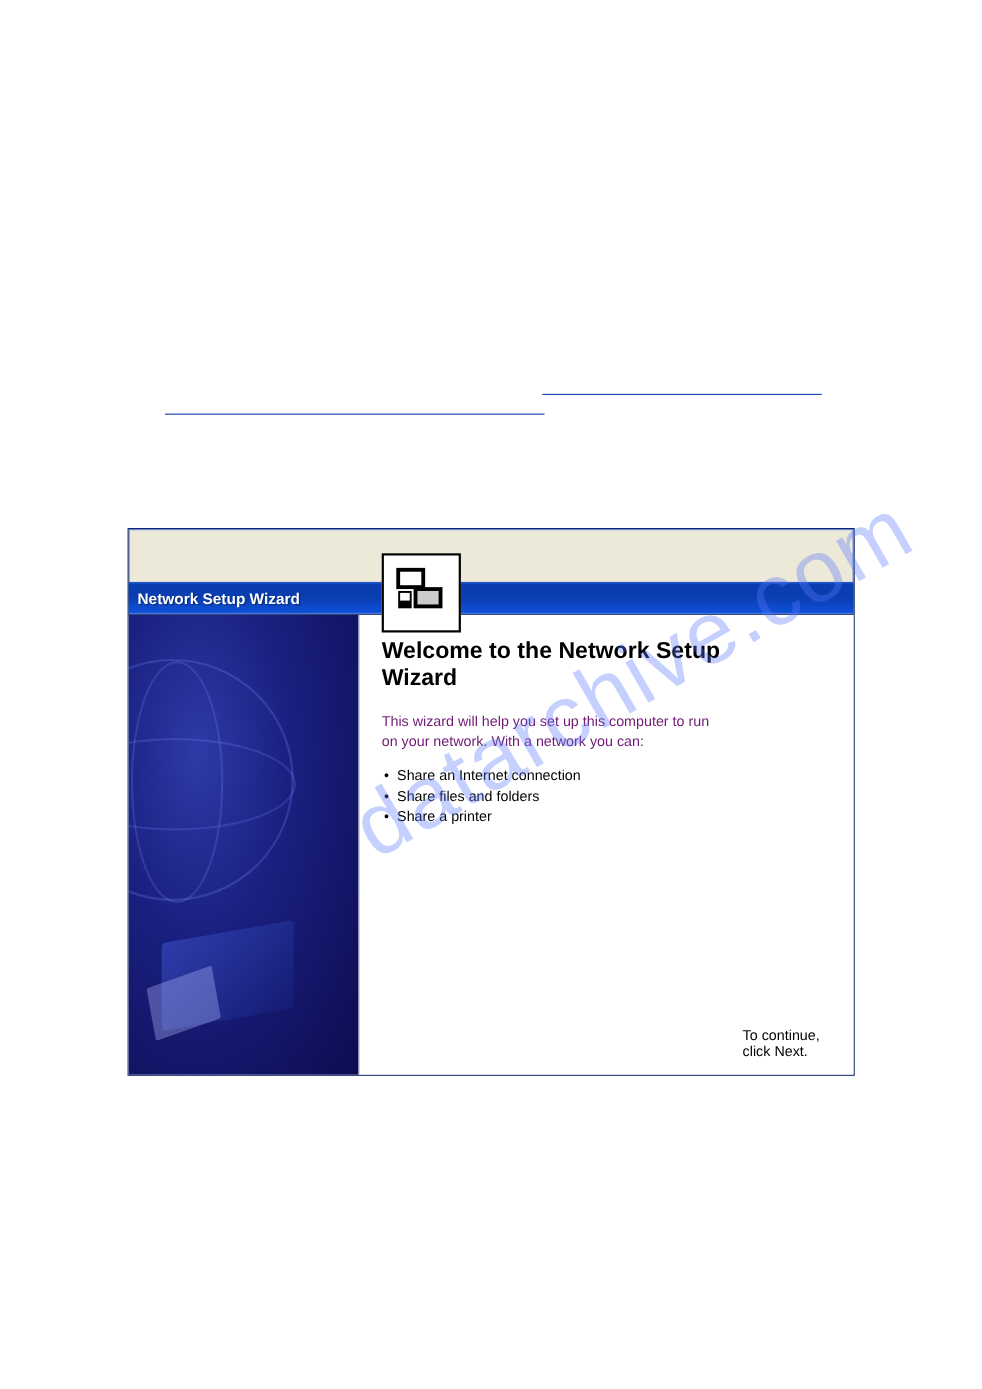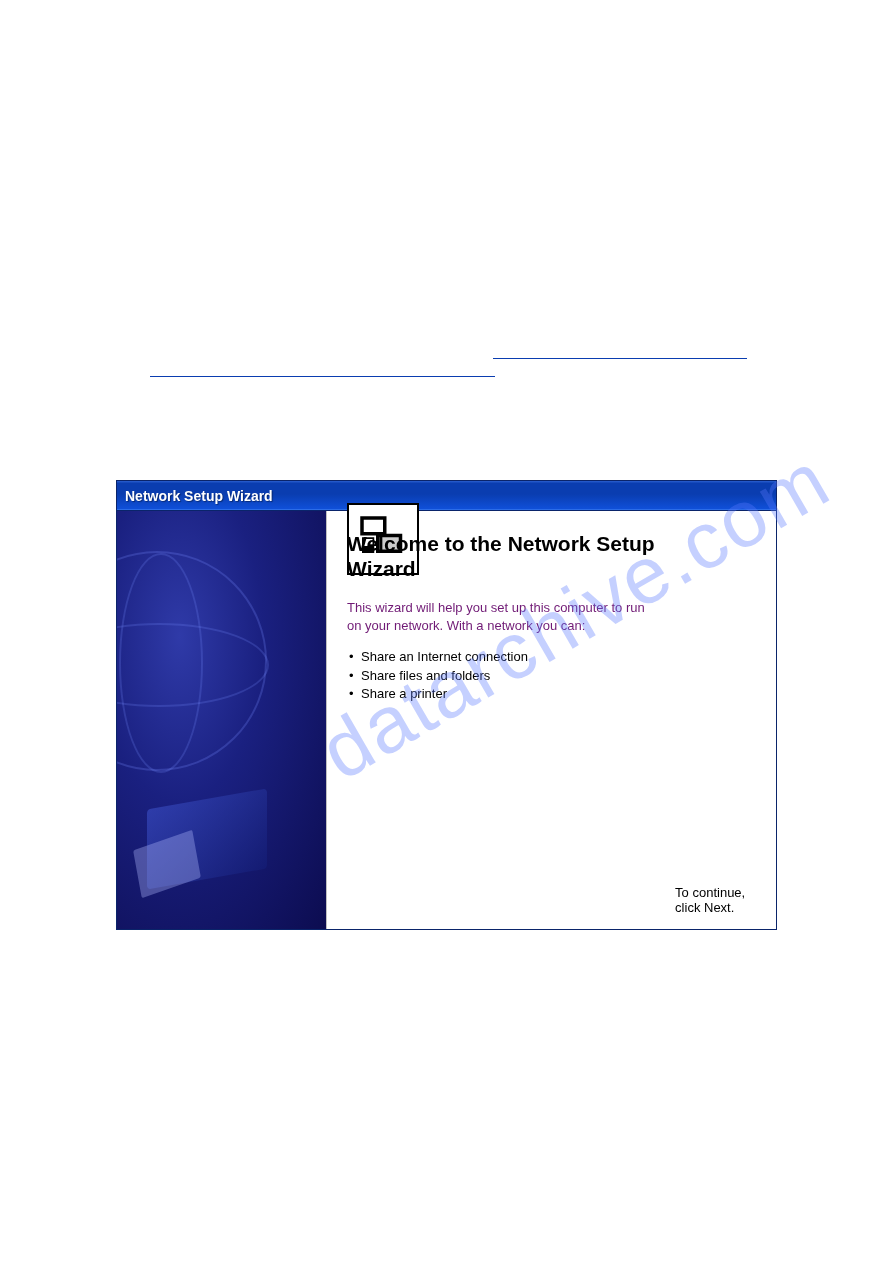--- a/index.html
+++ b/index.html
@@ -36,20 +36,21 @@
     background: #ece9d8;
     box-shadow: 0 0 0 1px #7a96df inset;
   }
   .titlebar {
     background: linear-gradient(to bottom, #2a5fd0 0%, #0a3db0 8%, #0a3db0 45%, #0f4fd8 95%, #3a7cf0 100%);
     height: 30px;
     display: flex;
     align-items: center;
     padding: 0 8px;
     border-bottom: 1px solid #0a246a;
+    margin-top: 48px;
   }
   .titlebar .title {
     color: #fff;
     font-weight: bold;
     font-size: 14px;
     text-shadow: 1px 1px 1px rgba(0,0,0,0.4);
   }
   .body-area {
     display: flex;
     height: 418px;

